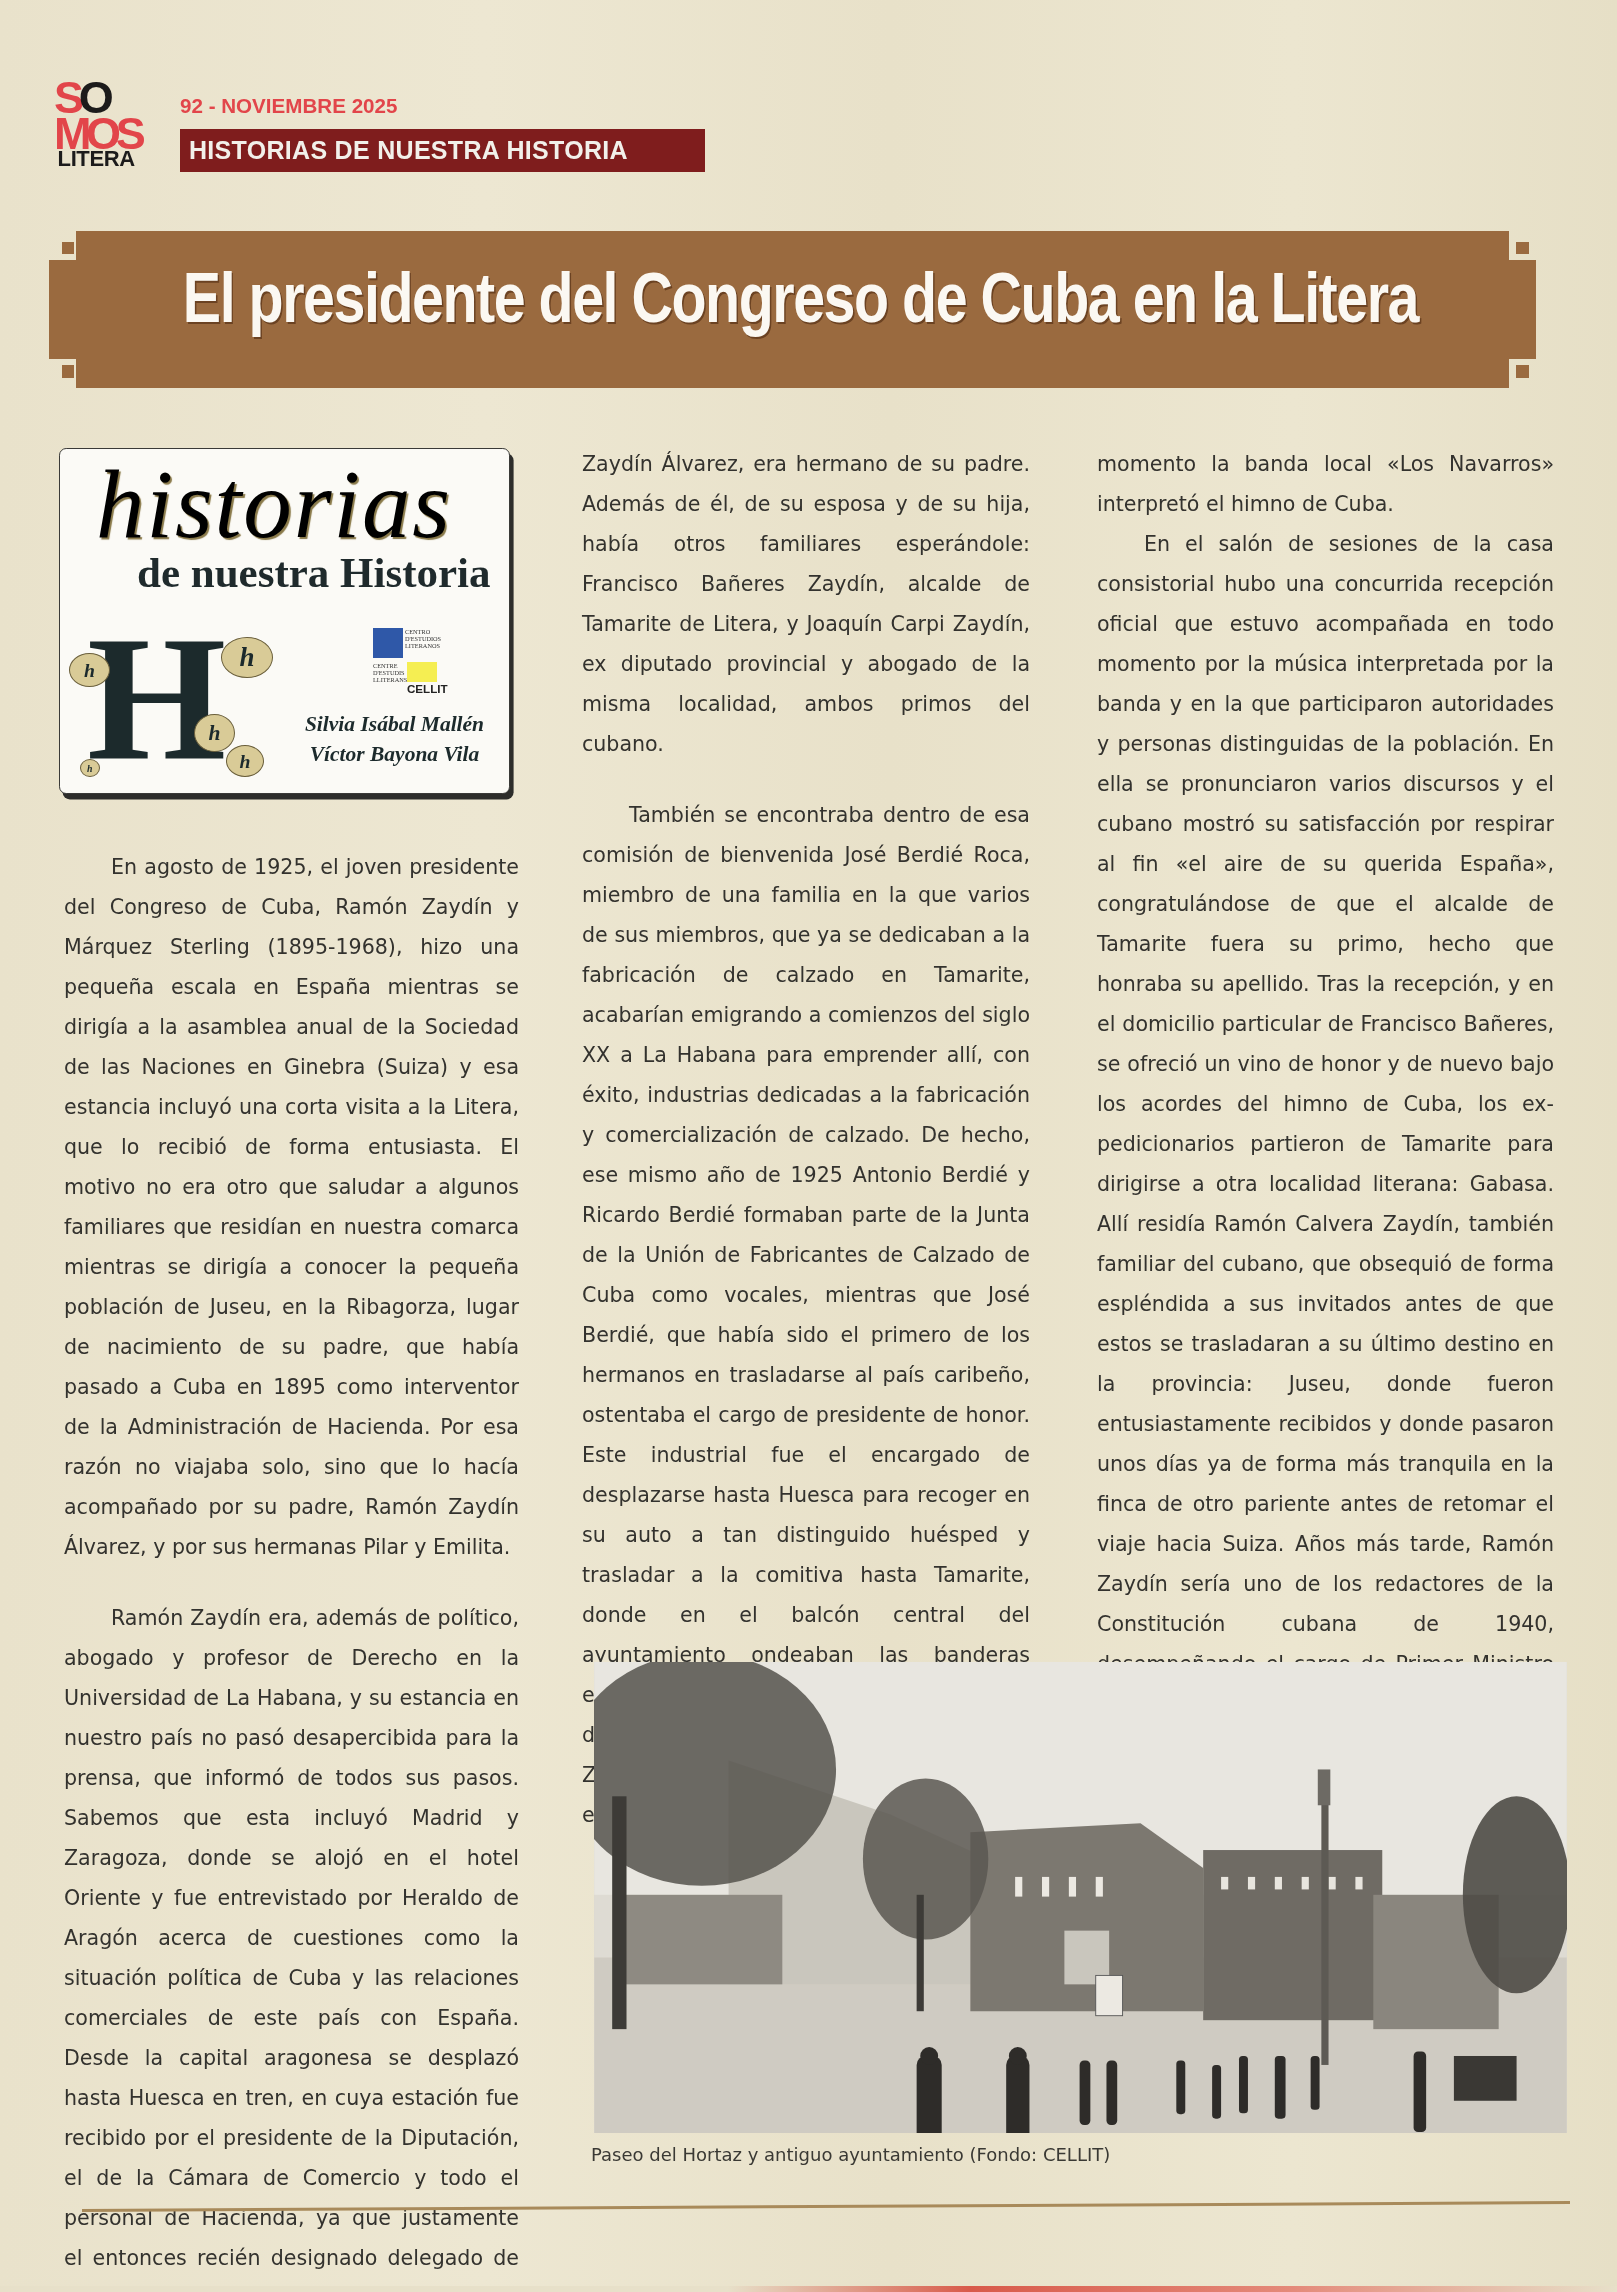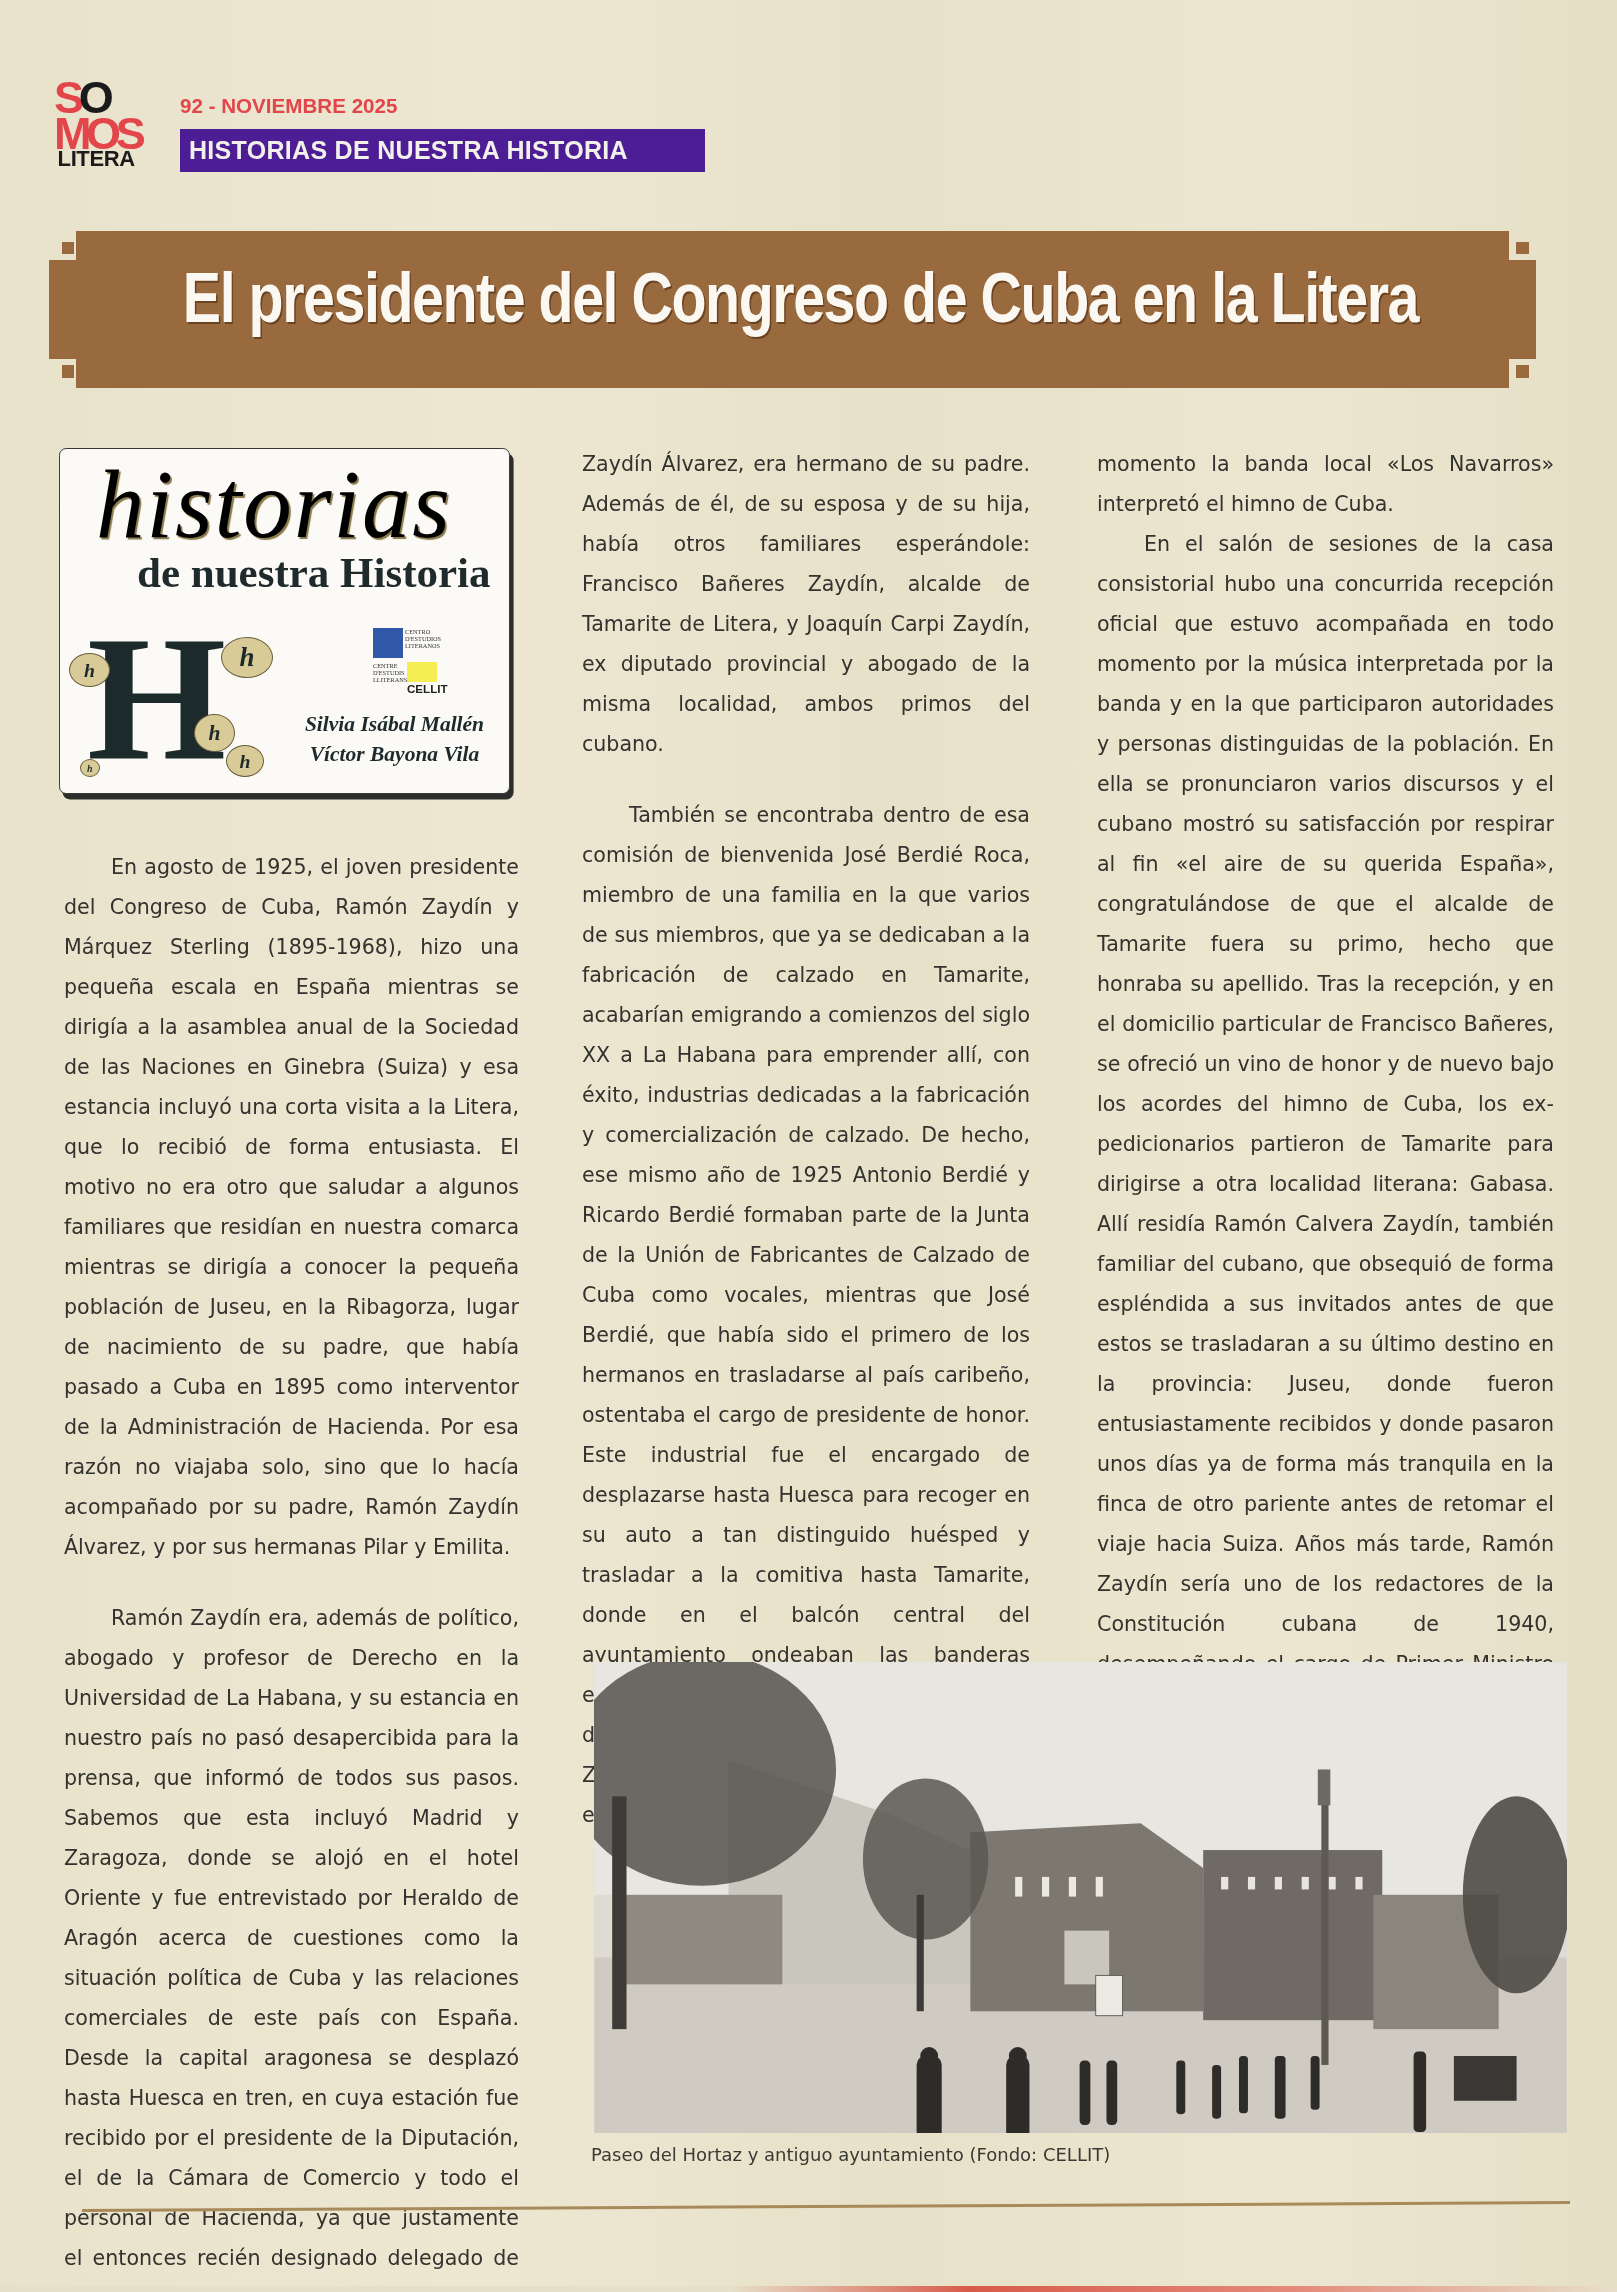--- a/index.html
+++ b/index.html
@@ -11,21 +11,21 @@
   }
   .abs { position: absolute; }
 
   
   .logo { left: 54px; top: 75px; width: 107px; height: 107px; font-family: "Liberation Sans", sans-serif; font-weight: bold; line-height: 1; }
   .logo .so { font-size: 45px; letter-spacing: -5.4px; color: #e2454a; position: absolute; top: 0; left: 0; }
   .logo .so .o { color: #1c1b1b; }
   .logo .mos { font-size: 45px; letter-spacing: -5.4px; color: #e2454a; position: absolute; top: 36px; left: 0; }
   .logo .litera { font-size: 22px; color: #1c1b1b; position: absolute; top: 73px; left: 3.6px; letter-spacing: -0.4px; }
   .issue { left: 180px; top: 94px; font-size: 20.6px; font-weight: bold; color: #e2454a; letter-spacing: 0; }
-  .section-bar { left: 180px; top: 129px; width: 525px; height: 43px; background: #4c1d95; color: #f2f0ea; font-size: 25px; font-weight: bold; display: flex; align-items: center; padding-left: 9px; box-sizing: border-box; letter-spacing: 0.3px; }
+  .section-bar { left: 180px; top: 129px; width: 525px; height: 43px; background: #7f1d1d; color: #f2f0ea; font-size: 25px; font-weight: bold; display: flex; align-items: center; padding-left: 9px; box-sizing: border-box; letter-spacing: 0.3px; }
 
   
   .banner-wrap { left: 49px; top: 231px; width: 1487px; height: 157px; }
   .banner { position: absolute; left: 27px; top: 0; width: 1433px; height: 157px; background: #9a6a3f; }
   .banner-side { position: absolute; top: 29px; height: 99px; width: 27px; background: #9a6a3f; }
   .banner-side.l { left: 0; }
   .banner-side.r { right: 0; }
   .pix { position: absolute; width: 12.5px; height: 12.5px; background: #9a6a3f; }
   .banner-title { position: absolute; left: 0; right: 0; top: 27px; text-align: center; color: #fbf8f2; font-family: "Liberation Sans", sans-serif; font-weight: bold; font-size: 70px; letter-spacing: -1.8px; transform: scaleX(0.82); transform-origin: center; text-shadow: 1.8px 1.8px 0 #6b4222; white-space: nowrap; }
 

